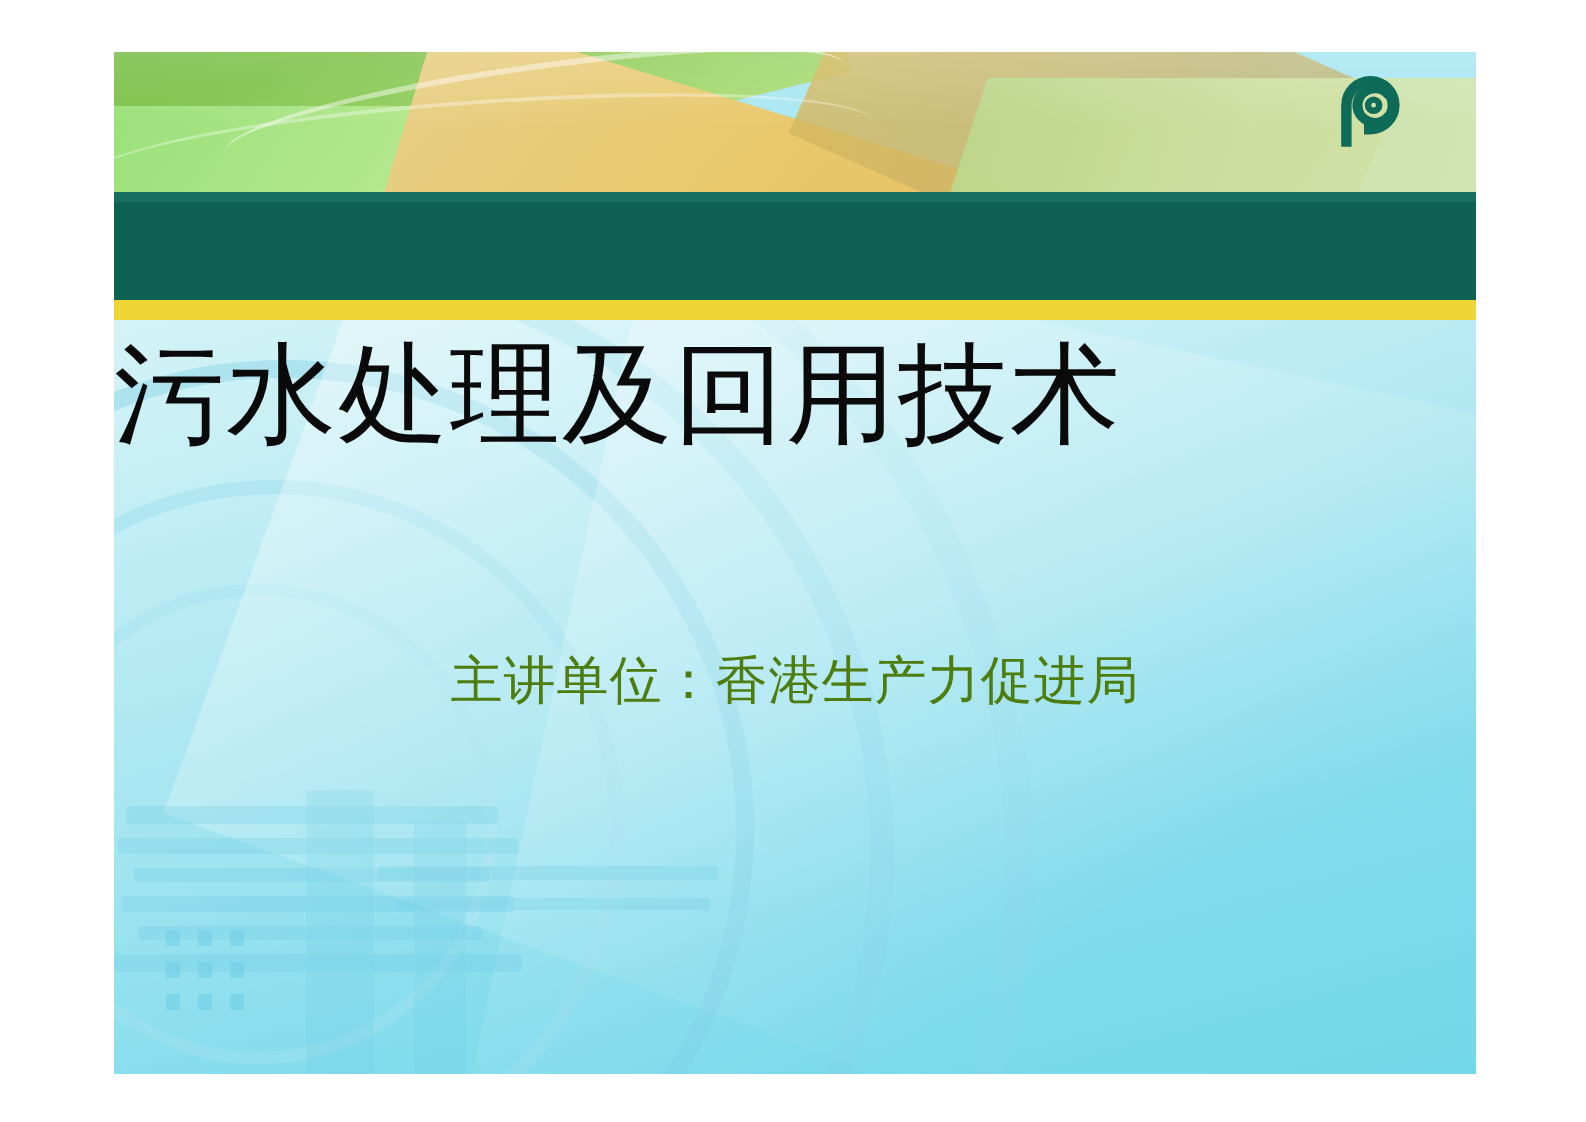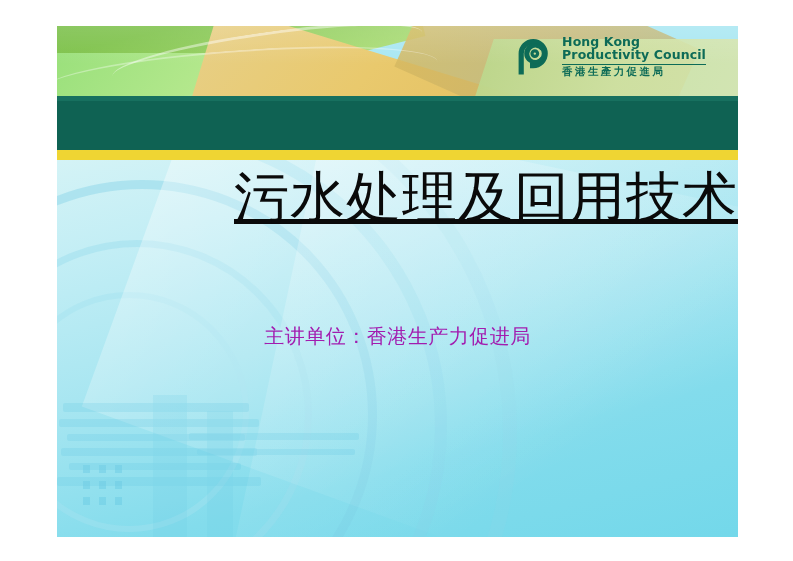--- a/index.html
+++ b/index.html
@@ -131,36 +131,35 @@
     position:absolute;width:7px;height:8px;
     background:rgba(70,182,216,.55);
   }
   .bldg .tower{
     position:absolute;background:rgba(104,202,228,.40);
   }
 
   
   .title{
     position:absolute;left:0;top:143px;width:100%;
-    text-align:right;
+    text-align:left;
     font-family:"DejaVu Serif", serif;
     font-size:55px;
     line-height:1.05;
     color:#0a0a0a;
     letter-spacing:1px;
     white-space:nowrap;
-    text-decoration:underline;
   }
   .subtitle{
     position:absolute;left:0;top:295px;width:100%;
     text-align:center;
     font-family:"DejaVu Serif", serif;
-    font-size:20px;
+    font-size:26px;
     line-height:1.55;
-    color:#a21caf;
+    color:#4d7c0f;
     letter-spacing:.5px;
   }
   .subtitle div{white-space:nowrap;}
 
   
   .logo{
     position:absolute;right:32px;top:9px;
     display:flex;align-items:center;gap:8px;
   }
   .logo-mark{width:40px;height:40px;flex:0 0 auto;}
@@ -204,26 +203,20 @@
     <div class="logo">
       <span class="logo-mark">
         <svg viewBox="0 0 100 100" width="40" height="40" aria-hidden="true">
           <g fill="none" stroke="#0d6b57">
             <path d="M18,96 L18,44 A30,30 0 1 1 48,74 L40,74" stroke-width="13" stroke-linecap="butt"></path>
             <circle cx="52" cy="44" r="22" stroke-width="9"></circle>
             <path d="M70,33 A20,20 0 1 0 70,56" stroke-width="9" stroke-linecap="butt"></path>
             <circle cx="52" cy="44" r="7" stroke-width="8"></circle>
           </g>
         </svg>
-      </span>
-      <span class="logo-txt">
-        <span class="l1">Hong Kong</span>
-        <span class="l2">Productivity Council</span>
-        <span class="logo-rule"></span>
-        <span class="l3">香港生產力促進局</span>
       </span>
     </div>
   </div>
 
   <div class="band-teal">
     <div class="band-teal-hi"></div>
   </div>
 
   <div class="band-yellow"></div>
 

